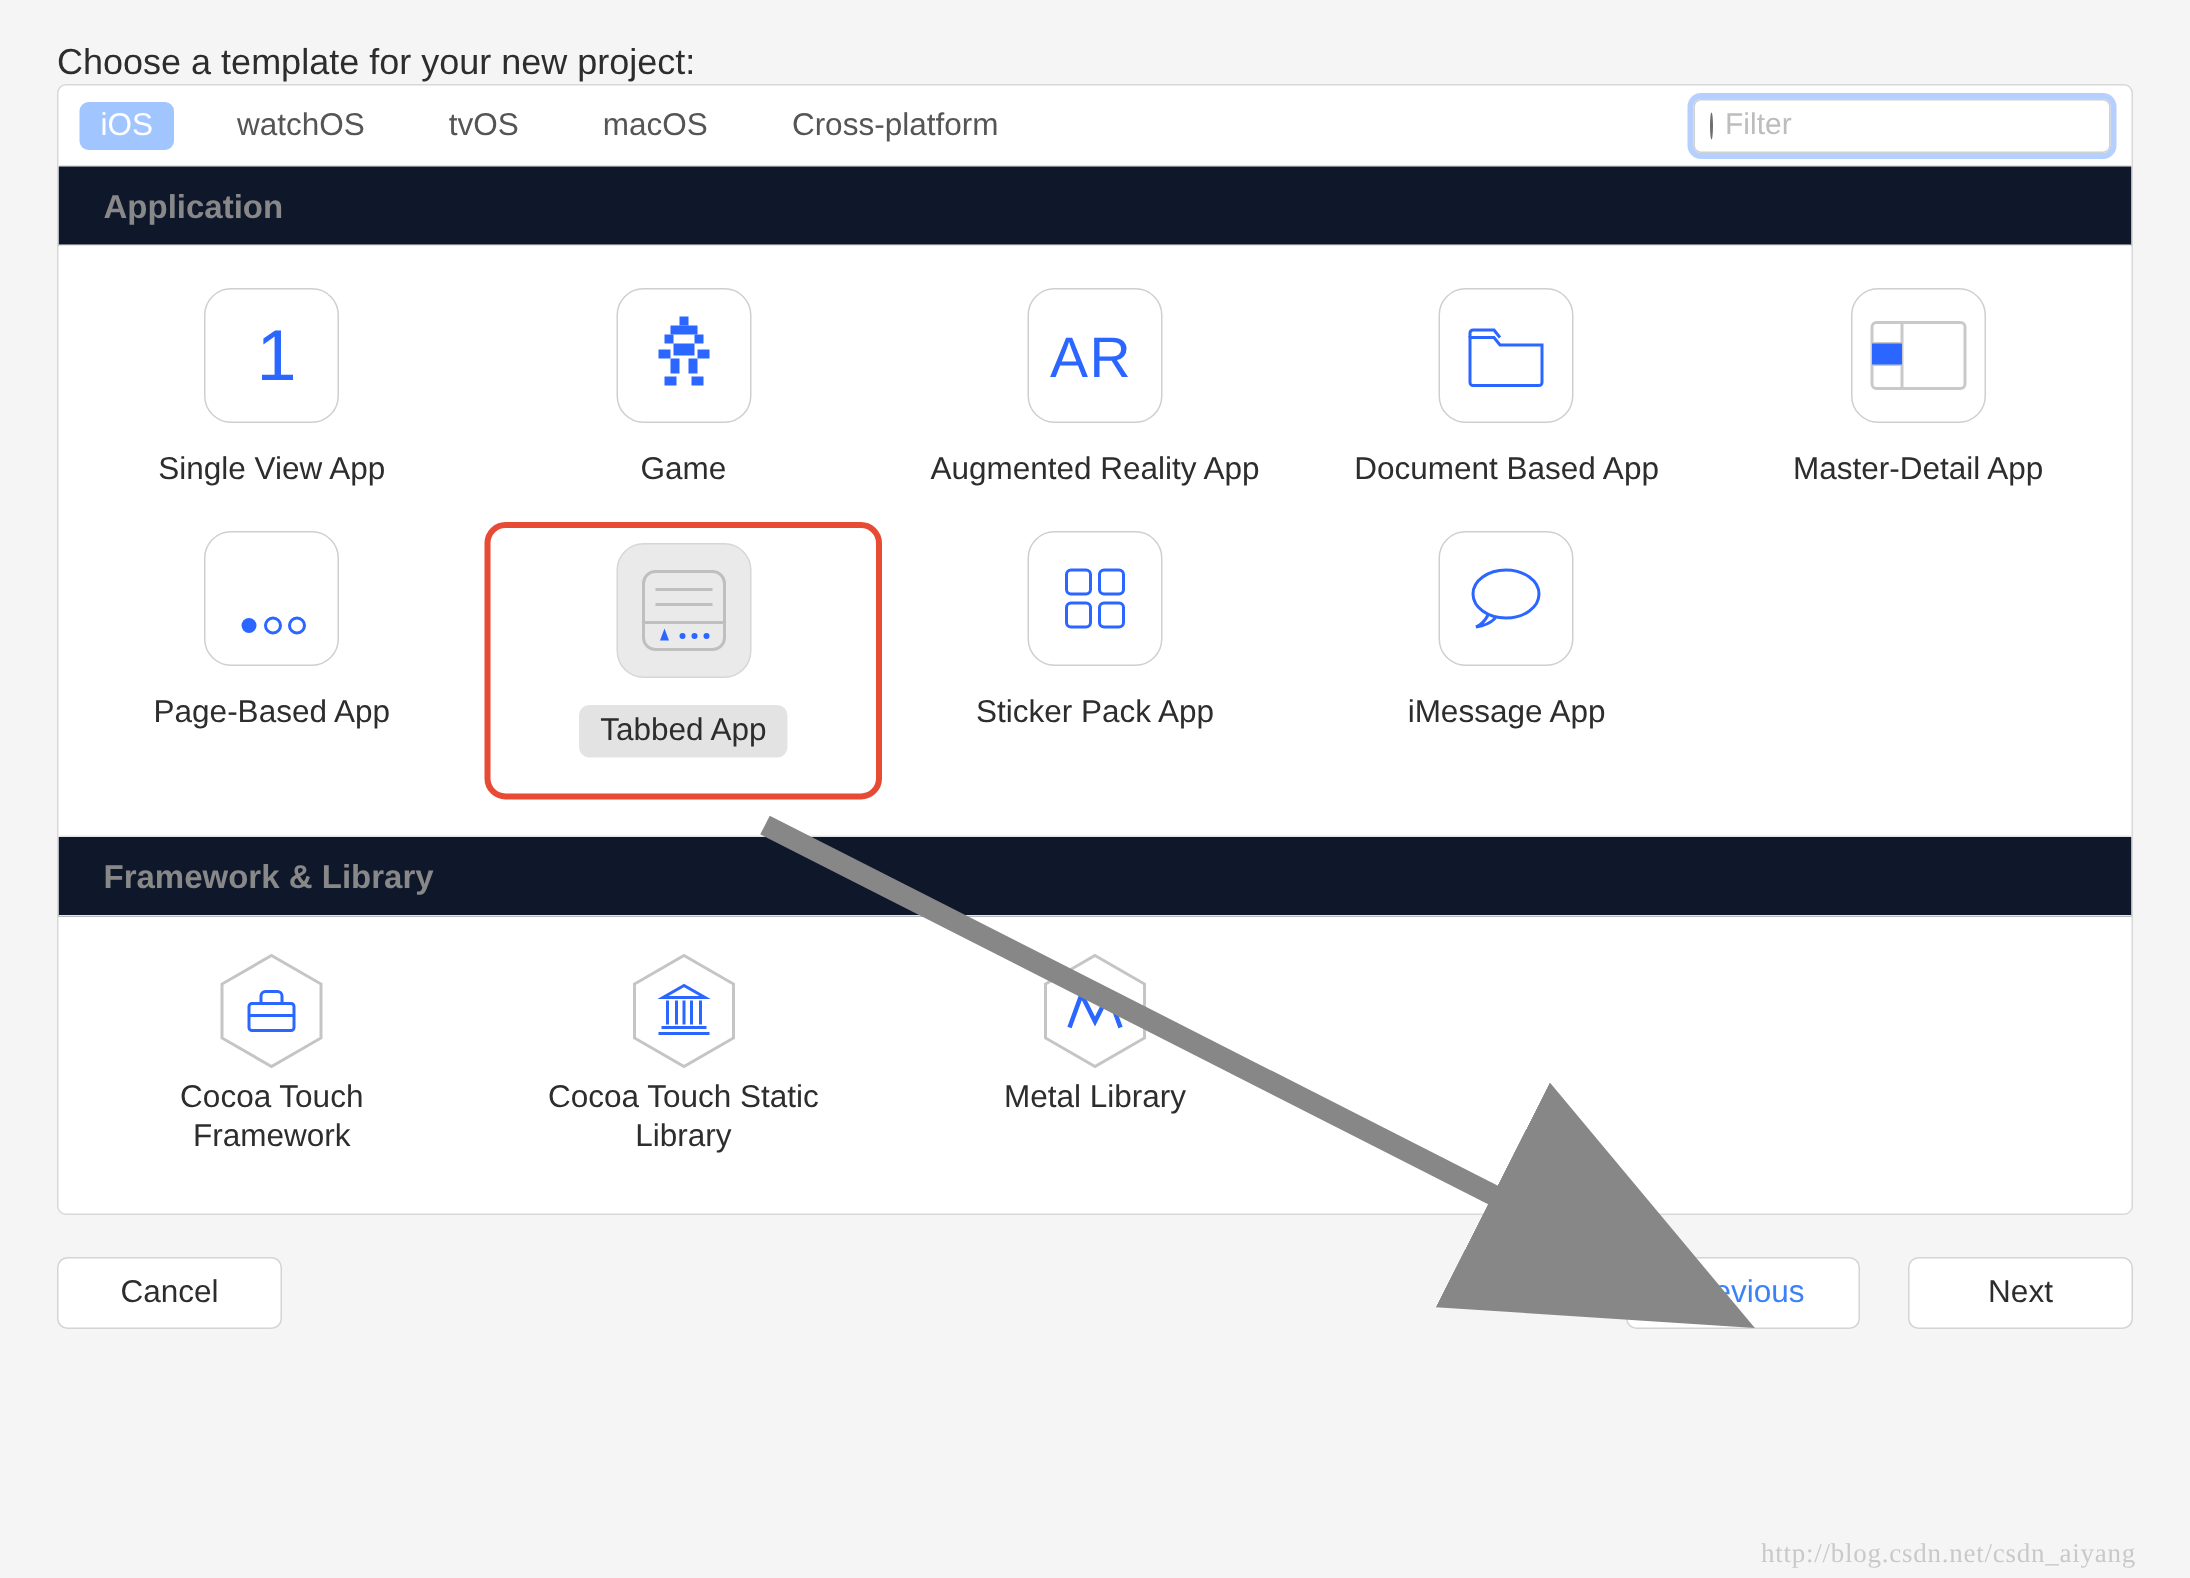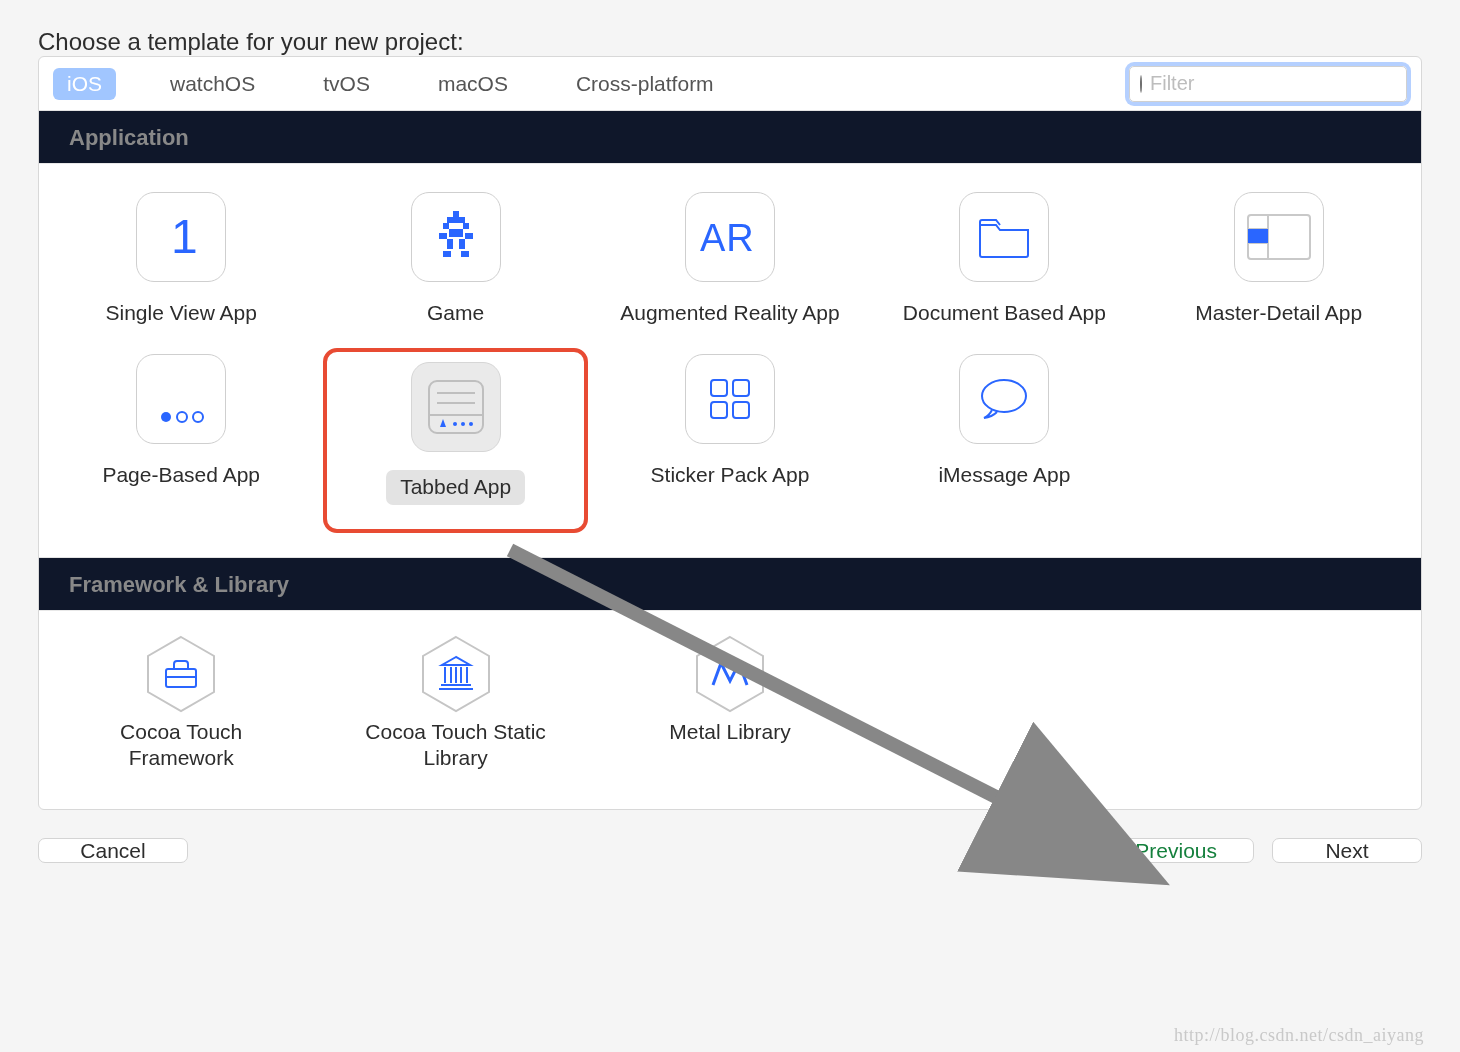--- a/index.html
+++ b/index.html
@@ -1,20 +1,20 @@
 <!DOCTYPE html>
 <html><head>
 <meta charset="utf-8">
 <style>
   *{box-sizing:border-box;margin:0;padding:0;font-family:-apple-system,BlinkMacSystemFont,"Helvetica Neue",Arial,sans-serif}
   body{background:#f5f5f5;width:1460px;height:1052px;padding:28px 38px;color:#333;position:relative}
   .heading{font-size:24px;font-weight:400;color:#2d2d2d}
   .panel{background:#fff;border:1px solid #d8d8d8;border-radius:6px;overflow:hidden}
   .topbar{display:flex;align-items:center;height:54px;padding:0 14px;border-bottom:1px solid #e3e3e3}
-  .platforms{display:flex;gap:40px;align-items:center}
+  .platforms{display:flex;gap:28px;align-items:center}
   .platform{font-size:21px;color:#555;padding:4px 14px;border-radius:6px;cursor:pointer}
   .platform.active{background:#a1c6ff;color:#fff}
   .spacer{flex:1}
   .filter-wrap{display:flex;align-items:center;border:1px solid #d0d0d0;border-radius:5px;height:36px;width:278px;padding:0 10px;box-shadow:0 0 0 4px rgba(120,170,255,.55)}
   .filter-icon{width:18px;height:18px;border:1.5px solid #6f6f6f;border-radius:50%;display:flex;align-items:center;justify-content:center;margin-right:8px;position:relative}
   .filter-icon::before,.filter-icon::after{content:"";position:absolute;background:#6f6f6f;height:1px;left:3px;right:3px}
   .filter-icon::before{top:5px}
   .filter-icon::after{top:9px;left:5px;right:5px}
   .filter-input{border:none;outline:none;font-size:20px;color:#333;flex:1;background:transparent}
   .filter-input::placeholder{color:#bdbdbd}
@@ -24,24 +24,24 @@
   .cell{display:flex;flex-direction:column;align-items:center;text-align:center;padding:6px 8px 10px;border-radius:10px;cursor:pointer;position:relative}
   .cell.selected-outer{border:4px solid #e84b33;border-radius:14px;padding:10px 8px 24px}
   .cell.selected-outer .icon-box{background:#eaeaea}
   .icon-box{width:90px;height:90px;border:1.5px solid #cfcfcf;border-radius:18px;background:#fff;display:flex;align-items:center;justify-content:center;margin-bottom:18px;color:#2a66ff}
   .cell.selected-outer .icon-box{border-color:#d6d6d6}
   .label{font-size:21px;color:#2d2d2d;line-height:1.25;max-width:220px}
   .label.pill{background:#e3e3e3;border-radius:7px;padding:4px 14px}
   .row2{margin-top:12px}
   .divider{height:1px;background:#e3e3e3}
   .footer{display:flex;align-items:center;margin-top:28px}
-  .btn{background:#fff;border:1px solid #d4d4d4;border-radius:7px;height:25px;padding:0 36px;font-size:21px;color:#2d2d2d;cursor:pointer;min-width:150px}
-  .btn.disabled{color:#15803d;cursor:default}
+  .btn{background:#fff;border:1px solid #d4d4d4;border-radius:7px;height:48px;padding:0 36px;font-size:21px;color:#2d2d2d;cursor:pointer;min-width:150px}
+  .btn.disabled{color:#3b82f6;cursor:default}
   .footer .spacer{flex:1}
-  .footer .btn + .btn{margin-left:18px}
+  .footer .btn + .btn{margin-left:32px}
   .watermark{position:absolute;right:36px;bottom:6px;font-size:18px;color:#c9c9c9;font-family:Georgia,serif;letter-spacing:.5px}
   
   .arrow{position:absolute;left:500px;top:540px;pointer-events:none}
   
   svg{display:block}
   .hex{width:90px;height:90px;display:flex;align-items:center;justify-content:center;position:relative}
   .hex svg{position:absolute;inset:0}
 </style>
 </head>
 <body>

